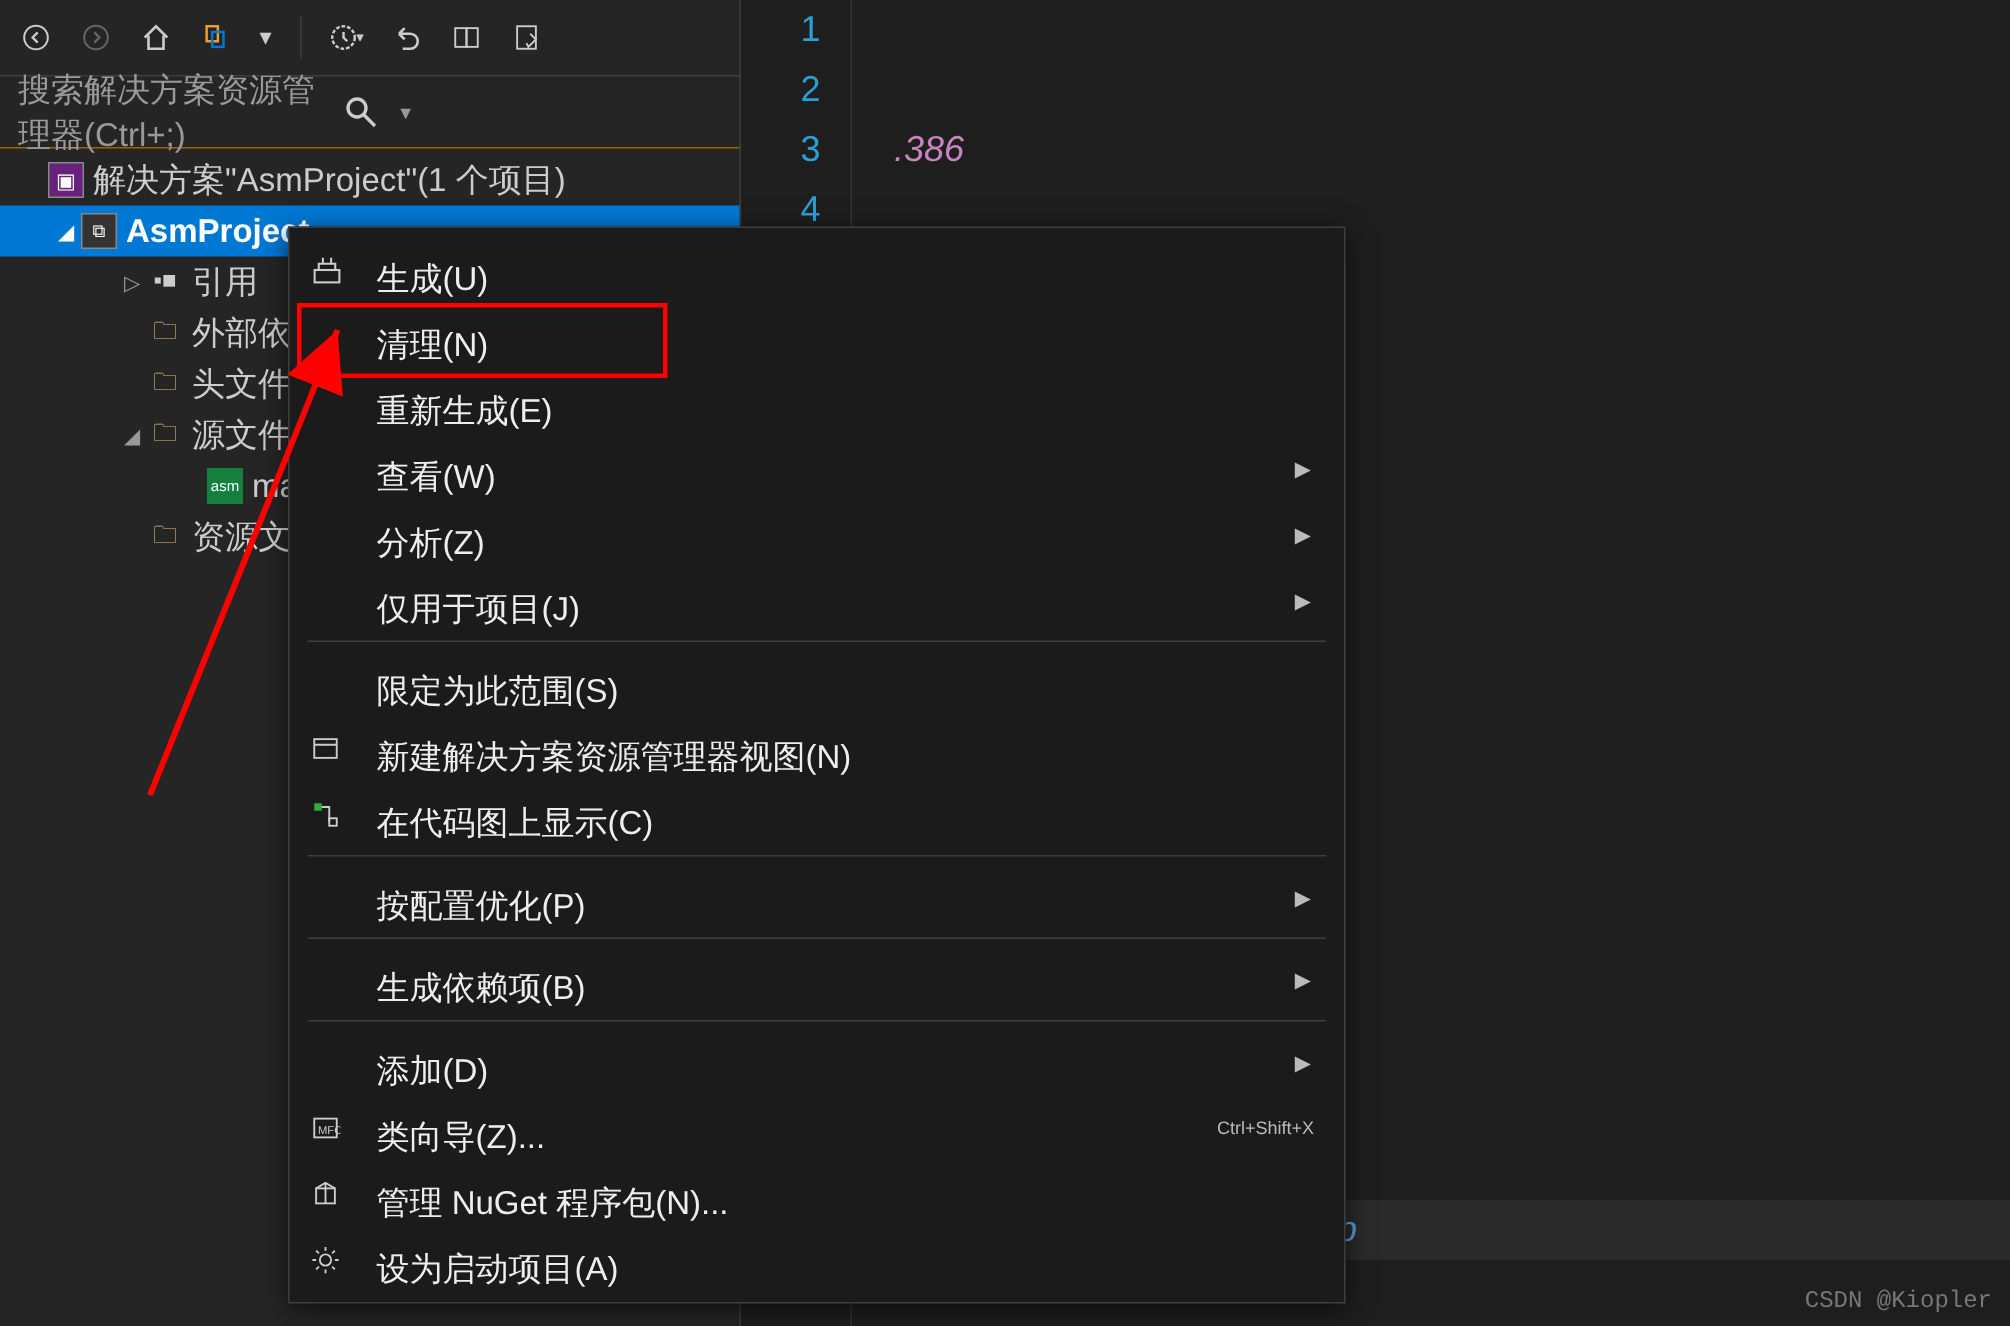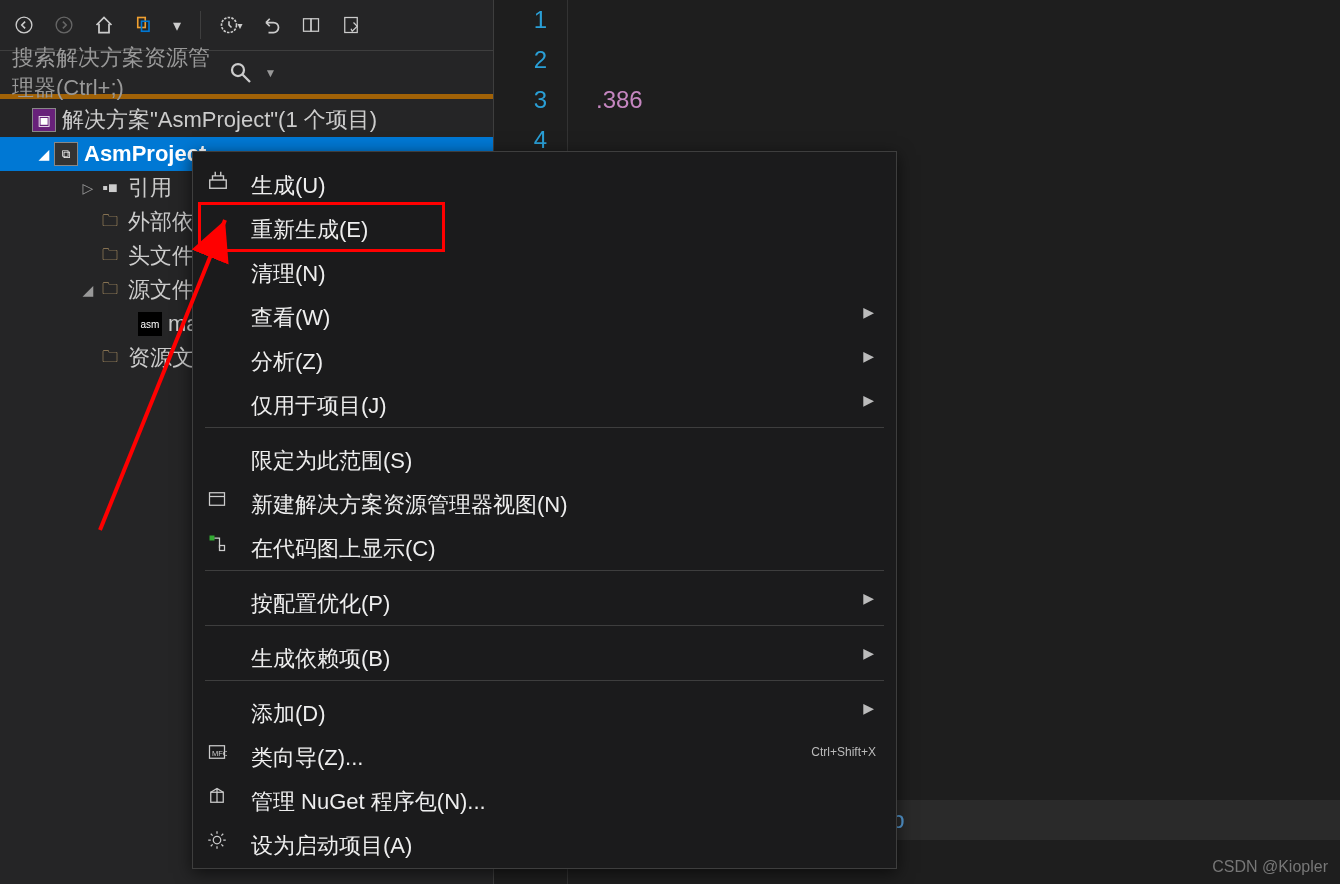--- a/index.html
+++ b/index.html
@@ -5,66 +5,66 @@
 * { margin: 0; padding: 0; box-sizing: border-box; font-family: "Segoe UI", "Microsoft YaHei", sans-serif; }
 body { background: #1e1e1e; color: #ccc; width: 1340px; height: 884px; overflow: hidden; position: relative; }
 .root { display: flex; width: 100%; height: 100%; }
 
 
 .left-panel { width: 494px; background: #252526; border-right: 1px solid #3e3e3e; display: flex; flex-direction: column; }
 .toolbar { height: 51px; display: flex; align-items: center; padding: 0 10px; gap: 12px; border-bottom: 1px solid #3e3e3e; }
 .tb-btn { width: 28px; height: 28px; display: flex; align-items: center; justify-content: center; color: #ccc; }
 .tb-sep { width: 1px; height: 28px; background: #3e3e3e; margin: 0 4px; }
 
-.search-row { height: 48px; display: flex; align-items: center; padding: 0 12px; border-bottom: 5px solid #a16207; }
+.search-row { height: 48px; display: flex; align-items: center; padding: 0 12px; border-bottom: 1px solid #a16207; }
 .search-row span { color: #999; font-size: 22px; flex: 1; }
 .search-icon { margin-right: 12px; }
 
 .tree { flex: 1; padding-top: 4px; font-size: 22px; }
 .tree-row { display: flex; align-items: center; height: 34px; padding-left: 12px; white-space: nowrap; }
 .tree-row.selected { background: #0078d4; color: #fff; }
 .expander { width: 20px; display: inline-flex; justify-content: center; color: #999; font-size: 14px; }
 .tree-icon { width: 24px; height: 24px; display: inline-flex; align-items: center; justify-content: center; margin-right: 6px; font-size: 16px; }
 .indent1 { padding-left: 34px; }
 .indent2 { padding-left: 78px; }
 .indent3 { padding-left: 118px; }
 .bold { font-weight: bold; }
 .vs-purple { background: #68217a; color: #fff; font-size: 14px; border: 1px solid #888; }
 .proj-icon { background: #333; border: 1px solid #888; font-size: 12px; }
 .folder-icon { color: #dcb67a; }
 .ref-icon { color: #ccc; }
-.asm-icon { background: #000000; color: #fff; font-size: 10px; padding: 0 2px; }
+.asm-icon { background: #15803d; color: #fff; font-size: 10px; padding: 0 2px; }
 
 
 .code-area { flex: 1; background: #1e1e1e; font-family: Consolas, monospace; font-size: 24px; line-height: 40px; display: flex; }
 .gutter { width: 74px; text-align: right; padding-right: 20px; color: #2a9fd6; border-right: 1px solid #333; }
 .gutter div { height: 40px; }
 .code-lines { flex: 1; padding-left: 28px; white-space: pre; position: relative; }
-.code-lines div { height: 40px; }
+.code-lines div { height: 40px; font-style: italic; }
 .kw-dir { color: #c586c0; }
 .plain { color: #569cd6; }
 .ident { color: #4ec9b0; }
 .comma { color: #b5cea8; }
 .hl-line { background: #2a2a2a; display: block; width: 100%; }
 
 
 .ctx-menu { position: absolute; left: 192px; top: 151px; width: 705px; background: #1b1b1c; border: 1px solid #3e3e3e; box-shadow: 0 4px 16px rgba(0,0,0,.6); z-index: 100; padding: 6px 0; }
 .ctx-item { height: 44px; display: flex; align-items: center; padding: 0 20px 0 14px; font-size: 22px; color: #eee; position: relative; }
 .ctx-icon-col { width: 44px; display: flex; justify-content: flex-start; color: #bbb; }
 .ctx-label { flex: 1; margin-top: 12px; }
 .ctx-shortcut { color: #bbb; font-size: 12px; }
 .ctx-arrow { position: absolute; right: 22px; color: #bbb; font-size: 14px; }
 .ctx-sep { height: 1px; background: #3e3e3e; margin: 5px 12px; }
 .ctx-highlight { border: 3px solid #ff0000; position: absolute; left: 198px; top: 202px; width: 247px; height: 50px; z-index: 101; pointer-events: none; }
 
 
 .red-arrow { position: absolute; z-index: 102; pointer-events: none; }
 
 
-.watermark { position: absolute; right: 12px; bottom: 8px; color: #777; font-size: 16px; font-family: Liberation Sans, sans-serif; }
+.watermark { position: absolute; right: 12px; bottom: 8px; color: #777; font-size: 16px; font-family: Liberation Mono, monospace; }
 </style>
 </head>
 <body>
 
 <div class="root">
 
   <div class="left-panel">
     <div class="toolbar">
       <div class="tb-btn">
           <svg width="18" height="18" viewBox="0 0 16 16">
@@ -206,25 +206,25 @@
     <span class="ctx-icon-col">
         <svg width="22" height="22" viewBox="0 0 16 16">
           <rect x="2" y="8" width="12" height="6" fill="none" stroke="#ccc"></rect>
           <path d="M4 8V5h8v3M6 2v3M10 2v3" stroke="#ccc" fill="none"></path>
         </svg>
       </span>
     <span class="ctx-label">生成(U)</span>
   </div>
   <div class="ctx-item">
     <span class="ctx-icon-col"></span>
+    <span class="ctx-label">清理(N)</span>
+  </div>
+  <div class="ctx-item">
+    <span class="ctx-icon-col"></span>
     <span class="ctx-label">重新生成(E)</span>
-  </div>
-  <div class="ctx-item">
-    <span class="ctx-icon-col"></span>
-    <span class="ctx-label">清理(N)</span>
   </div>
   <div class="ctx-item">
     <span class="ctx-icon-col"></span>
     <span class="ctx-label">查看(W)</span>
     <span class="ctx-arrow">▶</span>
   </div>
   <div class="ctx-item">
     <span class="ctx-icon-col"></span>
     <span class="ctx-label">分析(Z)</span>
     <span class="ctx-arrow">▶</span>

